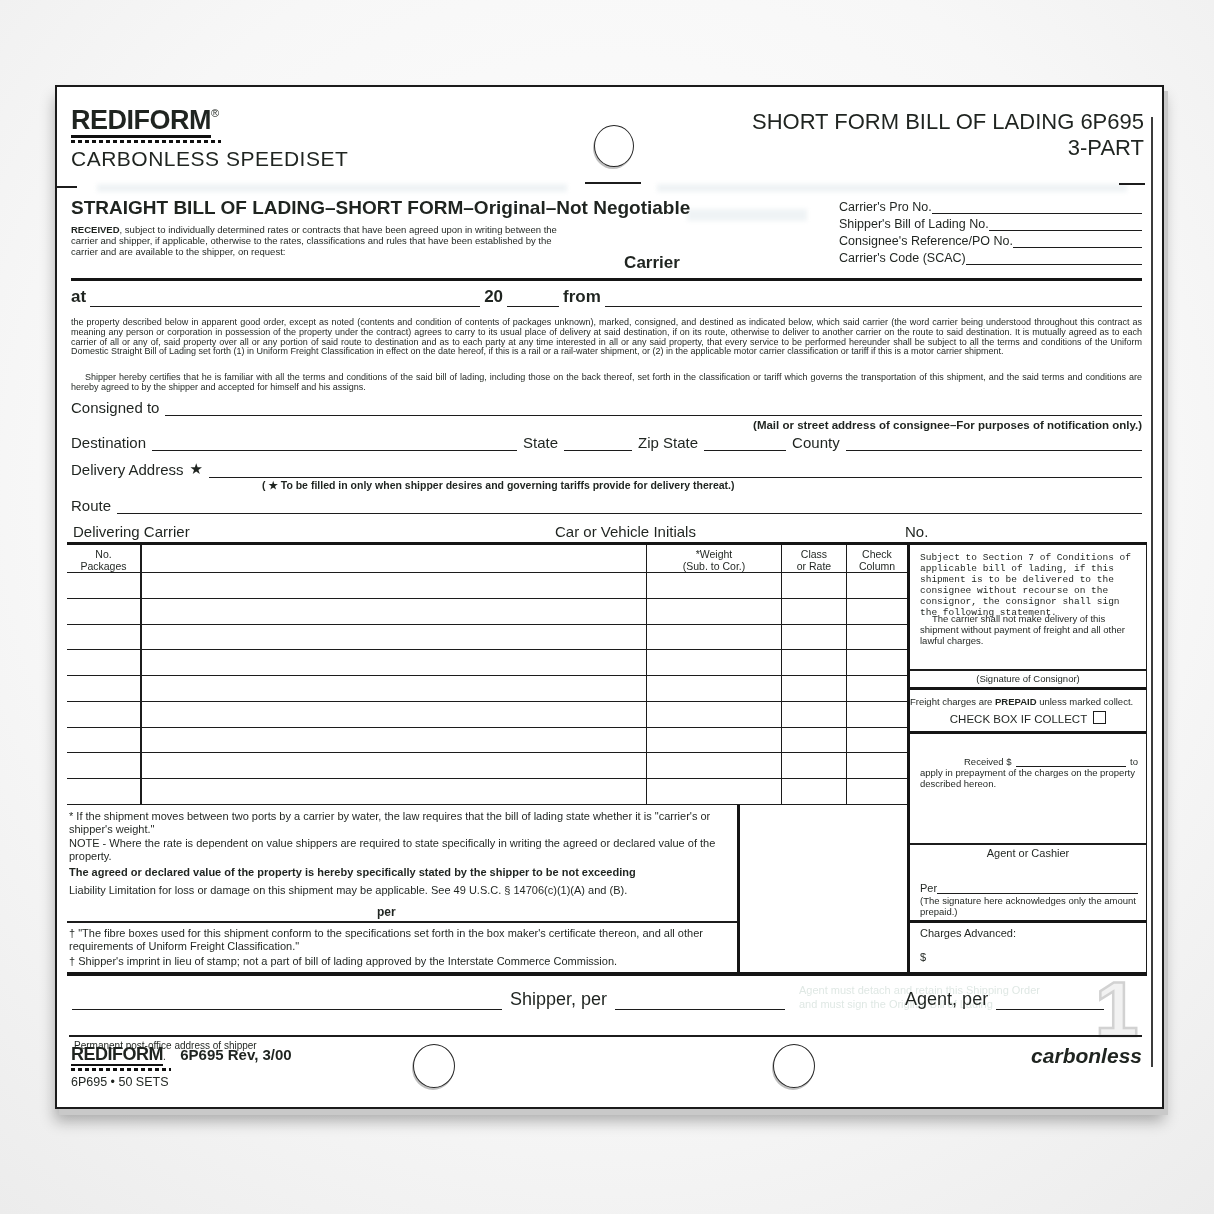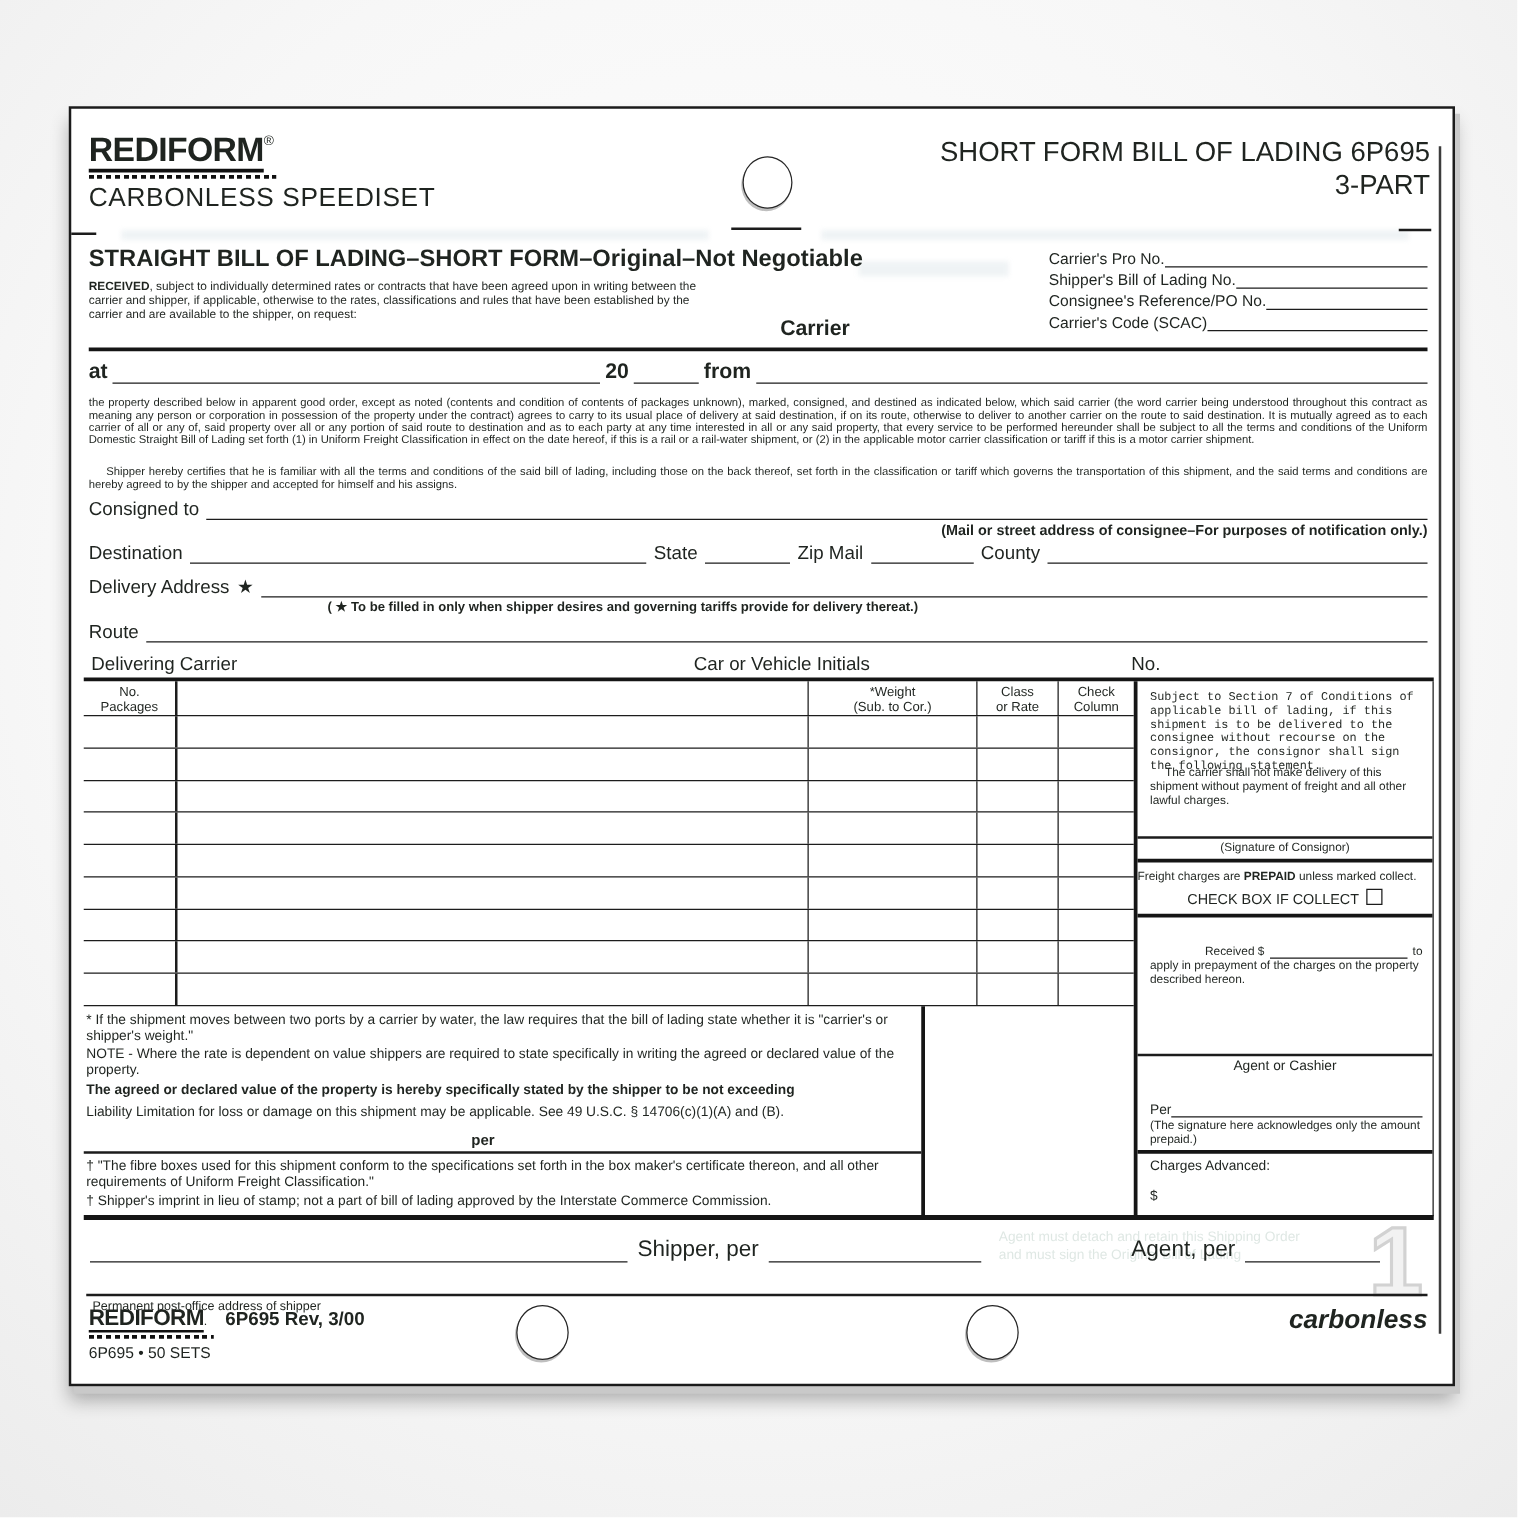--- a/index.html
+++ b/index.html
@@ -96,21 +96,21 @@
       <span>Consigned to</span>
       <div class="blank" style="margin-left:6px;"></div>
     </div>
     <div class="abs b" style="left:595px;top:332px;width:490px;text-align:right;font-size:11.5px;">(Mail or street address of consignee–For purposes of notification only.)</div>
 
     <div class="abs row" style="left:14px;top:347px;width:1071px;font-size:15px;">
       <span>Destination</span>
       <div class="blank" style="flex:0 0 365px;margin:0 6px;"></div>
       <span>State</span>
       <div class="blank" style="flex:0 0 68px;margin:0 6px;"></div>
-      <span>Zip Mail</span>
+      <span>Zip State</span>
       <div class="blank" style="flex:0 0 82px;margin:0 6px;"></div>
       <span>County</span>
       <div class="blank" style="margin-left:6px;"></div>
     </div>
 
     <div class="abs row" style="left:14px;top:373px;width:1071px;font-size:15px;">
       <span>Delivery  Address</span>
       <span style="margin-left:6px;">★</span>
       <div class="blank" style="margin-left:6px;"></div>
     </div>

